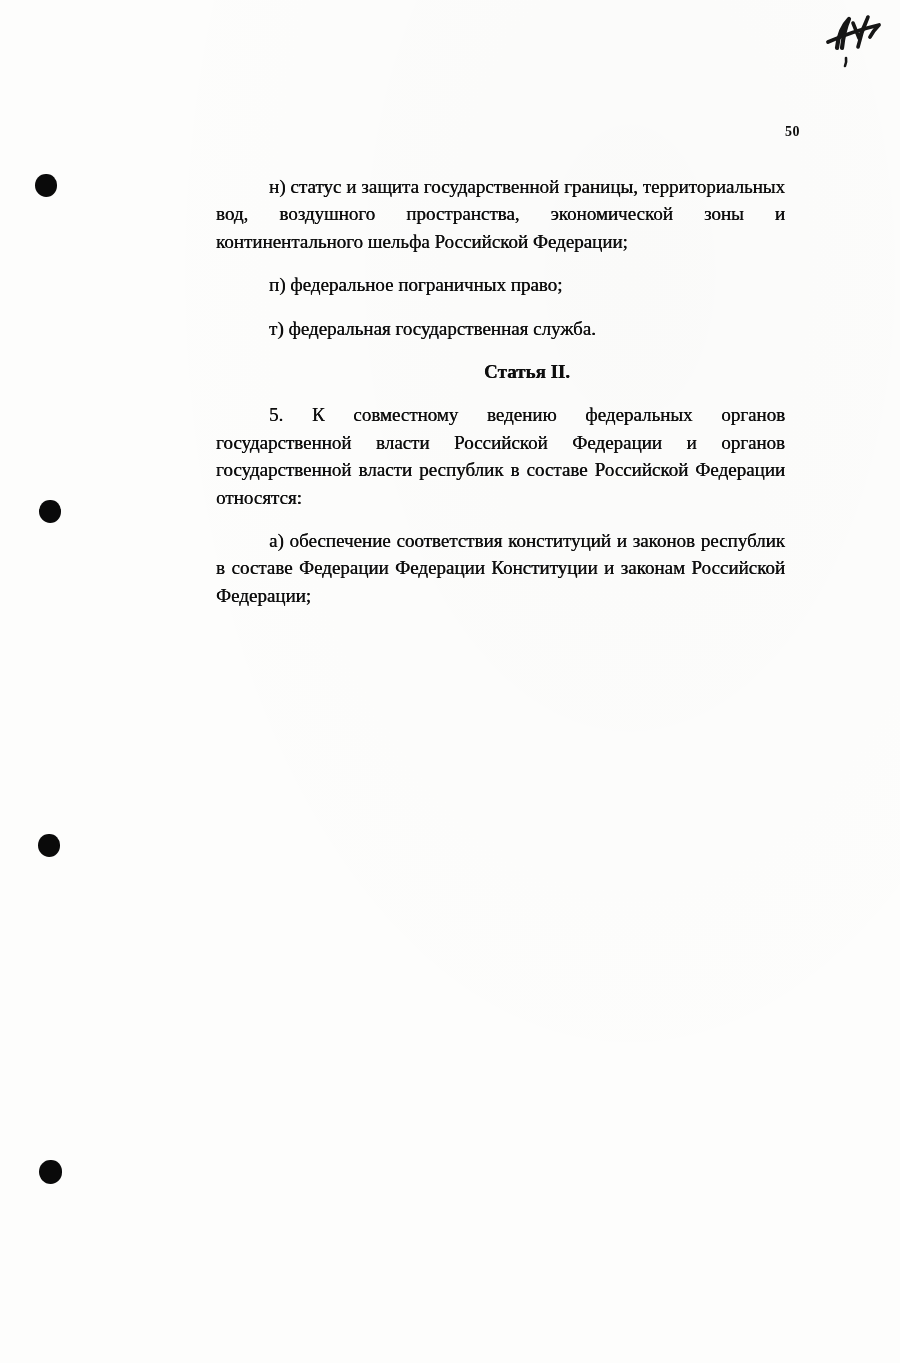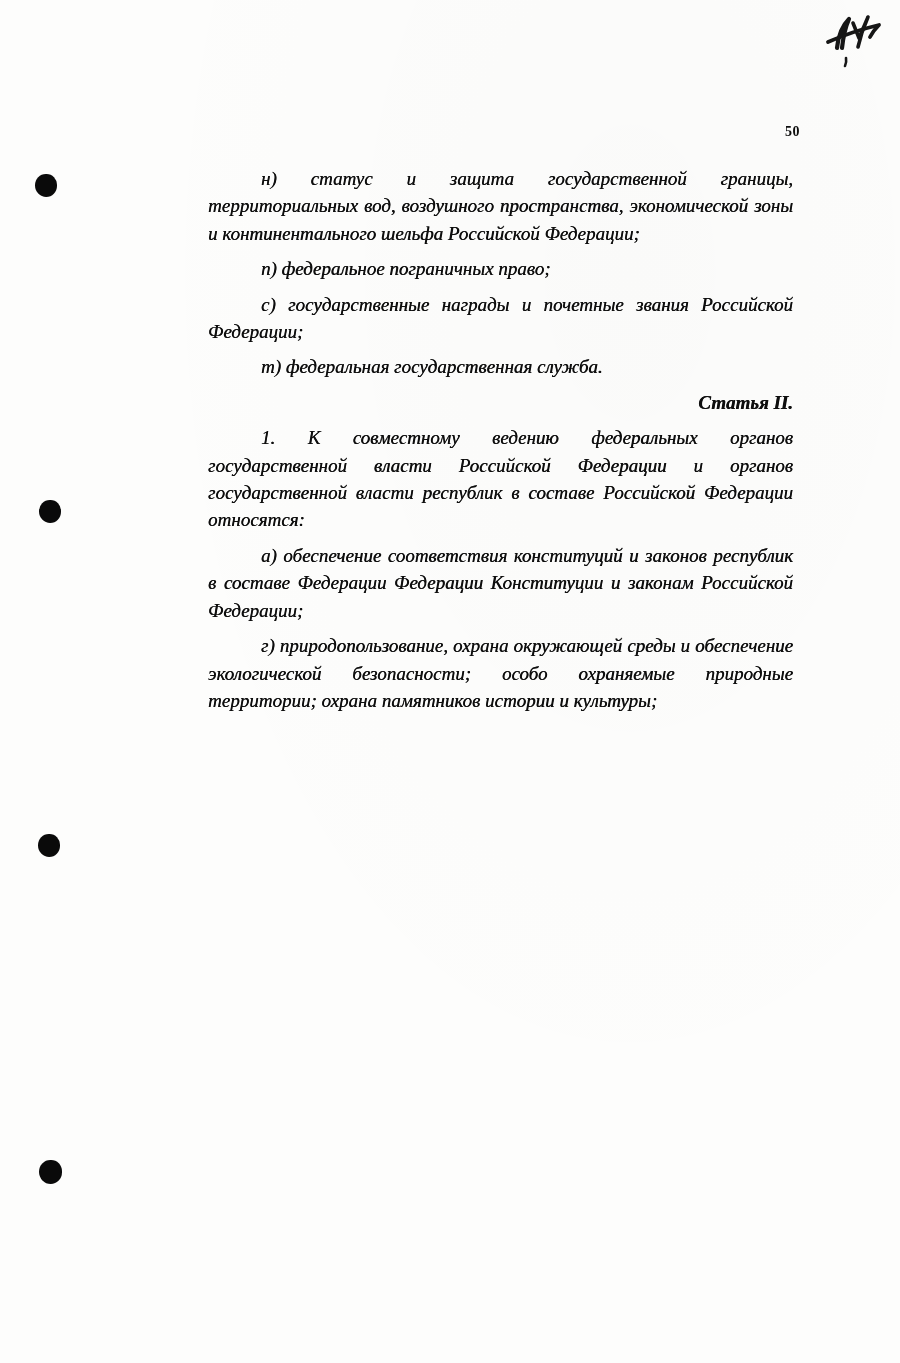--- a/index.html
+++ b/index.html
@@ -37,27 +37,26 @@
     position: absolute;
     top: 157px;
     left: 200px;
     width: 601px;
     font-size: 19px;
     line-height: 27.4px;
     text-align: justify;
     text-shadow: 0.35px 0 0 #0e0e0e; 
   }
   .text-block p {
-    margin: 8px;
+    margin: 16px;
     text-indent: 53px;
-    font-style: italic;
   }
   .article-heading {
     margin: 8px 0 0 0;
-    text-align: right;
+    text-align: center;
     font-weight: bold;
     text-indent: 0;
   }
   .punch-dot {
     position: absolute;
     width: 22px;
     height: 23px;
     background: #0a0a0a;
     border-radius: 50% 48% 50% 52%;
   }
@@ -94,23 +93,21 @@
       <path d="M6 30 C22 23 40 17 57 13 C53 17 50 21 48 25" stroke="#161616" stroke-width="3.8" stroke-linecap="round" stroke-linejoin="round"></path>
       <path d="M24 46 C24.5 49 24 52 23 54" stroke="#161616" stroke-width="2.6" stroke-linecap="round"></path>
     </svg>
   </div>
 
   <div class="page-number">50</div>
 
   <div class="text-block">
     <p>н) статус и защита государственной границы, территориальных вод, воздушного пространства, экономической зоны и континентального шельфа Российской Федерации;</p>
     <p>п) федеральное пограничных право;</p>
-    <p>с) государственные награды и почетные звания Российской Федерации;</p>
     <p>т) федеральная государственная служба.</p>
 
     <p class="article-heading">Статья II.</p>
 
-    <p>1. К совместному ведению федеральных органов государственной власти Российской Федерации и органов государственной власти республик в составе Российской Федерации относятся:</p>
+    <p>5. К совместному ведению федеральных органов государственной власти Российской Федерации и органов государственной власти республик в составе Российской Федерации относятся:</p>
     <p>а) обеспечение соответствия конституций и законов республик в составе Федерации Федерации Конституции и законам Российской Федерации;</p>
-    <p>г) природопользование, охрана окружающей среды и обеспечение экологической безопасности; особо охраняемые природные территории; охрана памятников истории и культуры;</p>
   </div>
 
 </div>
 
 </body></html>

